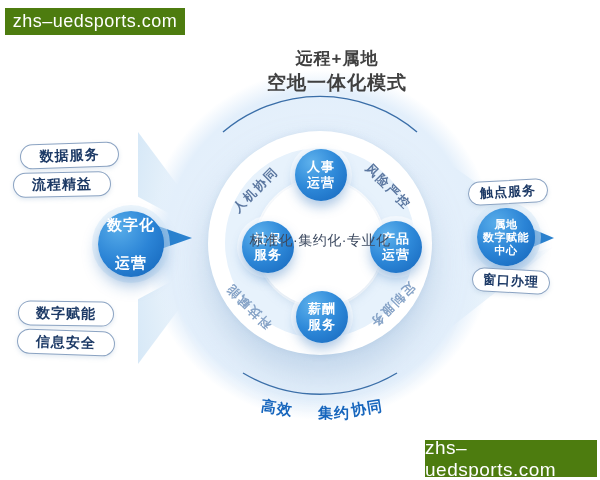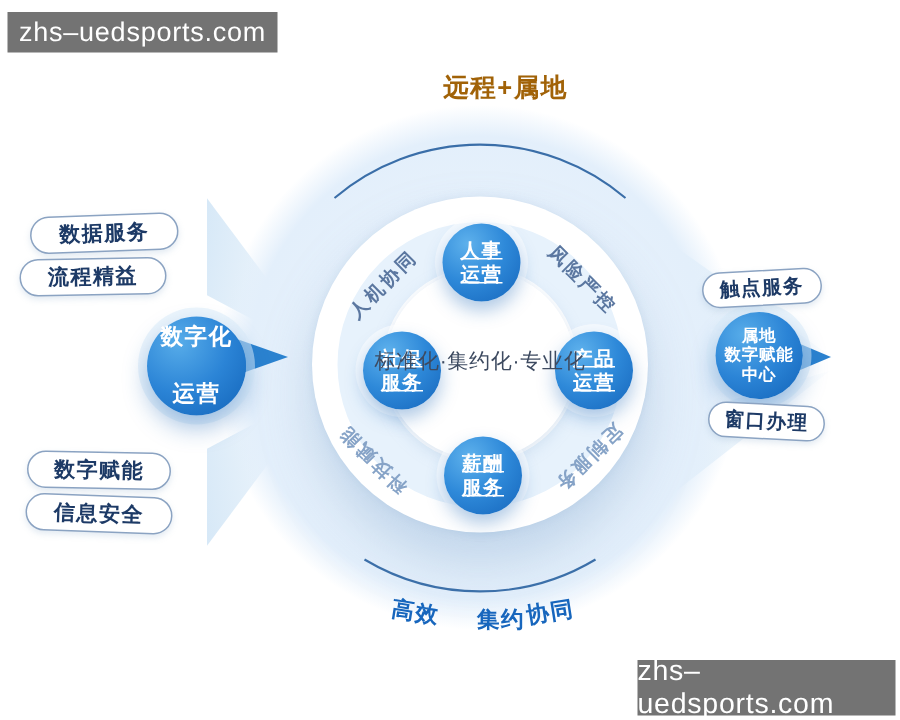--- a/index.html
+++ b/index.html
@@ -5,28 +5,28 @@
   html,body{margin:0;padding:0;}
   body{
     width:600px;height:480px;position:relative;overflow:hidden;
     background:#ffffff;
     font-family:"Liberation Sans","DejaVu Sans",sans-serif;
   }
   .abs{position:absolute;}
 
   
   .watermark{
-    background:#737373;color:#ffffff;display:flex;align-items:center;justify-content:center;
+    background:#4d7c0f;color:#ffffff;display:flex;align-items:center;justify-content:center;
     font-size:18px;letter-spacing:.5px;z-index:20;
   }
   .wm-top{left:5px;top:8px;width:180px;height:27px;}
   .wm-bottom{left:425px;top:440px;width:172px;height:37px;font-size:19px;}
 
   
-  .title{left:237px;top:48px;width:200px;text-align:center;color:#a16207;font-weight:bold;z-index:15;}
+  .title{left:237px;top:48px;width:200px;text-align:center;color:#404040;font-weight:bold;z-index:15;}
   .title .t1{font-size:17px;line-height:22px;letter-spacing:1px;}
   .title .t2{font-size:19px;line-height:25px;letter-spacing:1px;}
 
   
   .wedge{z-index:1;}
   .wedge-lt{left:138px;top:126px;width:80px;height:122px;
     background:linear-gradient(100deg,#d6e8f7 0%,rgba(214,232,247,.1) 95%);
     clip-path:polygon(0 5%,0 58%,100% 93%);}
   .wedge-lb{left:138px;top:248px;width:80px;height:122px;
     background:linear-gradient(80deg,#d6e8f7 0%,rgba(214,232,247,.1) 95%);
@@ -51,21 +51,21 @@
     border:30px solid #e7f2fc;box-sizing:border-box;z-index:5;}
   .ring-inner{left:257px;top:180px;width:126px;height:126px;border-radius:50%;background:#ffffff;
     box-shadow:0 3px 10px rgba(150,180,215,.35);z-index:6;}
   .center-slogan{left:320px;top:241px;transform:translate(-50%,-50%);white-space:nowrap;
     font-size:14px;font-weight:normal;color:#3d4a60;letter-spacing:.5px;z-index:8;text-align:center;}
 
   .node{width:52px;height:52px;border-radius:50%;z-index:7;
     background:radial-gradient(circle at 32% 26%,#5eb1ec 0%,#2e89d9 48%,#1565bb 100%);
     box-shadow:0 6px 12px rgba(27,100,180,.35),0 0 0 5px rgba(255,255,255,.55);
     display:flex;flex-direction:column;align-items:center;justify-content:center;
-    color:#fff;font-weight:bold;font-size:13px;line-height:16px;letter-spacing:1px;text-decoration:underline;}
+    color:#fff;font-weight:bold;font-size:13px;line-height:16px;letter-spacing:1px;}
   .node-top{left:295px;top:149px;}
   .node-left{left:226px;top:221px;margin-left:16px;}
   .node-right{left:370px;top:221px;}
   .node-bottom{left:296px;top:291px;justify-content:center;}
 
   .ring-label{transform-origin:center;white-space:nowrap;font-size:12.5px;font-weight:600;
     color:#5b77a0;letter-spacing:2px;z-index:7;}
   .ring-label.faint{color:#86a3c7;}
   .rl-tl{left:256px;top:190px;transform:translate(-50%,-50%) rotate(-45deg);}
   .rl-tr{left:388px;top:187px;transform:translate(-50%,-50%) rotate(45deg);}
@@ -120,20 +120,21 @@
 
 <div class="abs watermark wm-top">
   <span>zhs–uedsports.com</span>
 </div>
 <div class="abs watermark wm-bottom">
   <span>zhs–uedsports.com</span>
 </div>
 
 <div class="abs title">
   <div class="t1">远程+属地</div>
+  <div class="t2">空地一体化模式</div>
 </div>
 
 <div class="abs pill pill-1">
   <span>数据服务</span>
 </div>
 <div class="abs pill pill-2">
   <span>流程精益</span>
 </div>
 <div class="abs pill pill-3">
   <span>数字赋能</span>

